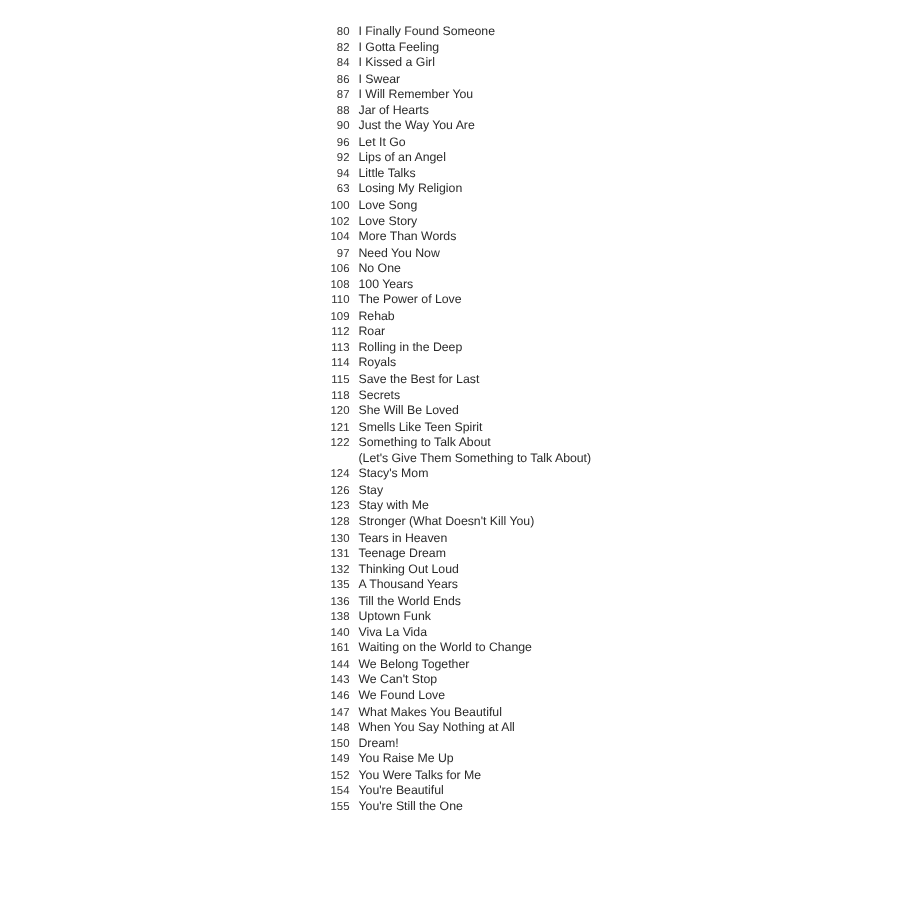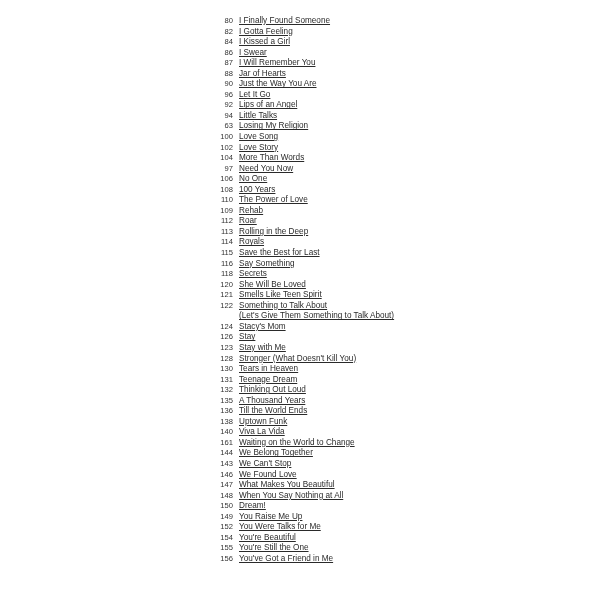--- a/index.html
+++ b/index.html
@@ -31,21 +31,20 @@
     }
     .num {
       width: 28px;
       text-align: right;
       padding-right: 6px;
       color: #333;
       font-size: 7.6px;
     }
     .title {
       color: #2a2a2a;
-      text-decoration: underline;
     }
     .cont {
       padding-left: 34px;
     }
   </style>
 </head>
 <body>
 
 <div id="toc">
     <div class="row">
@@ -134,24 +133,20 @@
     </div>
     <div class="row">
       <span class="num">114</span>
       <span class="title">Royals</span>
     </div>
     <div class="row">
       <span class="num">115</span>
       <span class="title">Save the Best for Last</span>
     </div>
     <div class="row">
-      <span class="num">116</span>
-      <span class="title">Say Something</span>
-    </div>
-    <div class="row">
       <span class="num">118</span>
       <span class="title">Secrets</span>
     </div>
     <div class="row">
       <span class="num">120</span>
       <span class="title">She Will Be Loved</span>
     </div>
     <div class="row">
       <span class="num">121</span>
       <span class="title">Smells Like Teen Spirit</span>
@@ -243,18 +238,14 @@
       <span class="num">152</span>
       <span class="title">You Were Talks for Me</span>
     </div>
     <div class="row">
       <span class="num">154</span>
       <span class="title">You're Beautiful</span>
     </div>
     <div class="row">
       <span class="num">155</span>
       <span class="title">You're Still the One</span>
-    </div>
-    <div class="row">
-      <span class="num">156</span>
-      <span class="title">You've Got a Friend in Me</span>
     </div>
   </div>
 
 </body></html>

